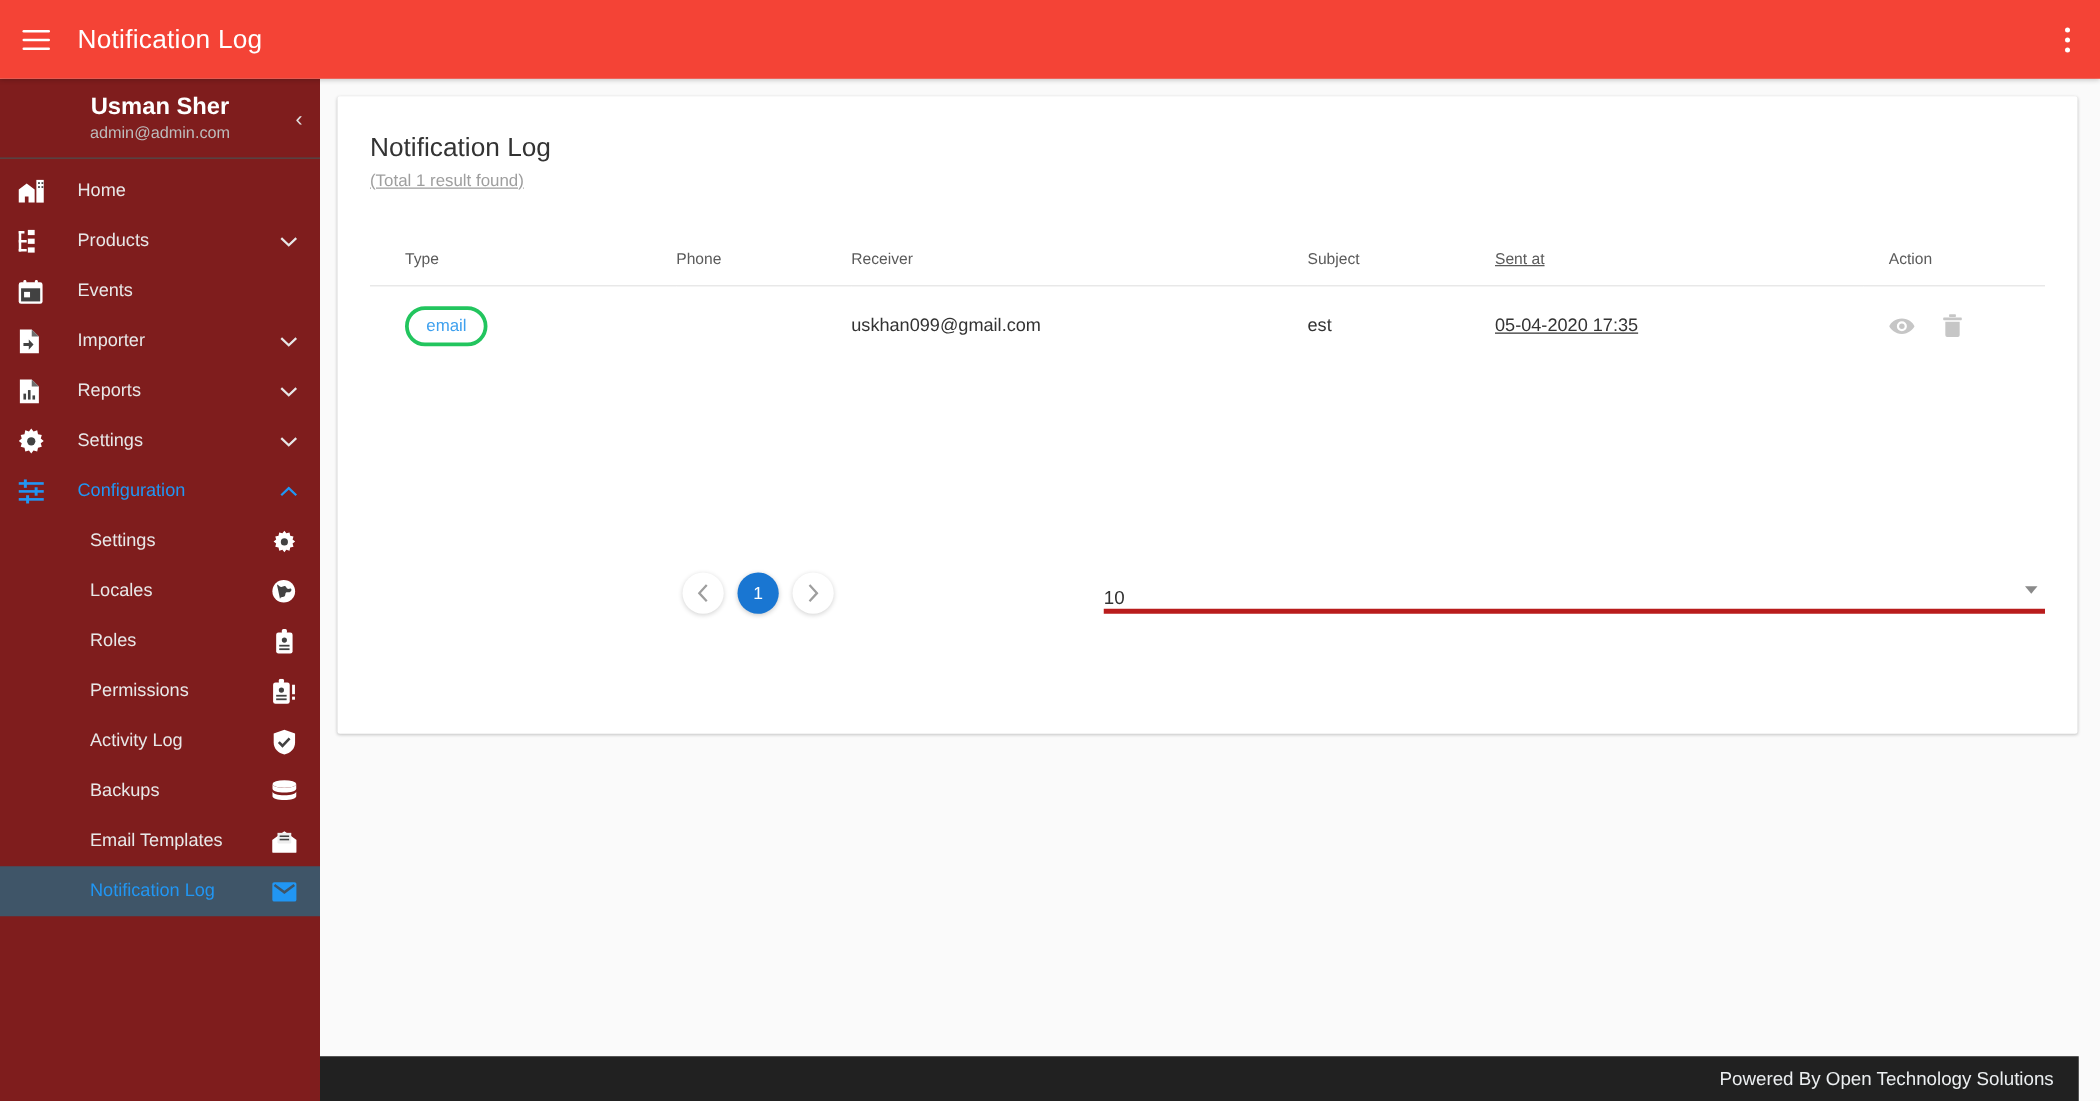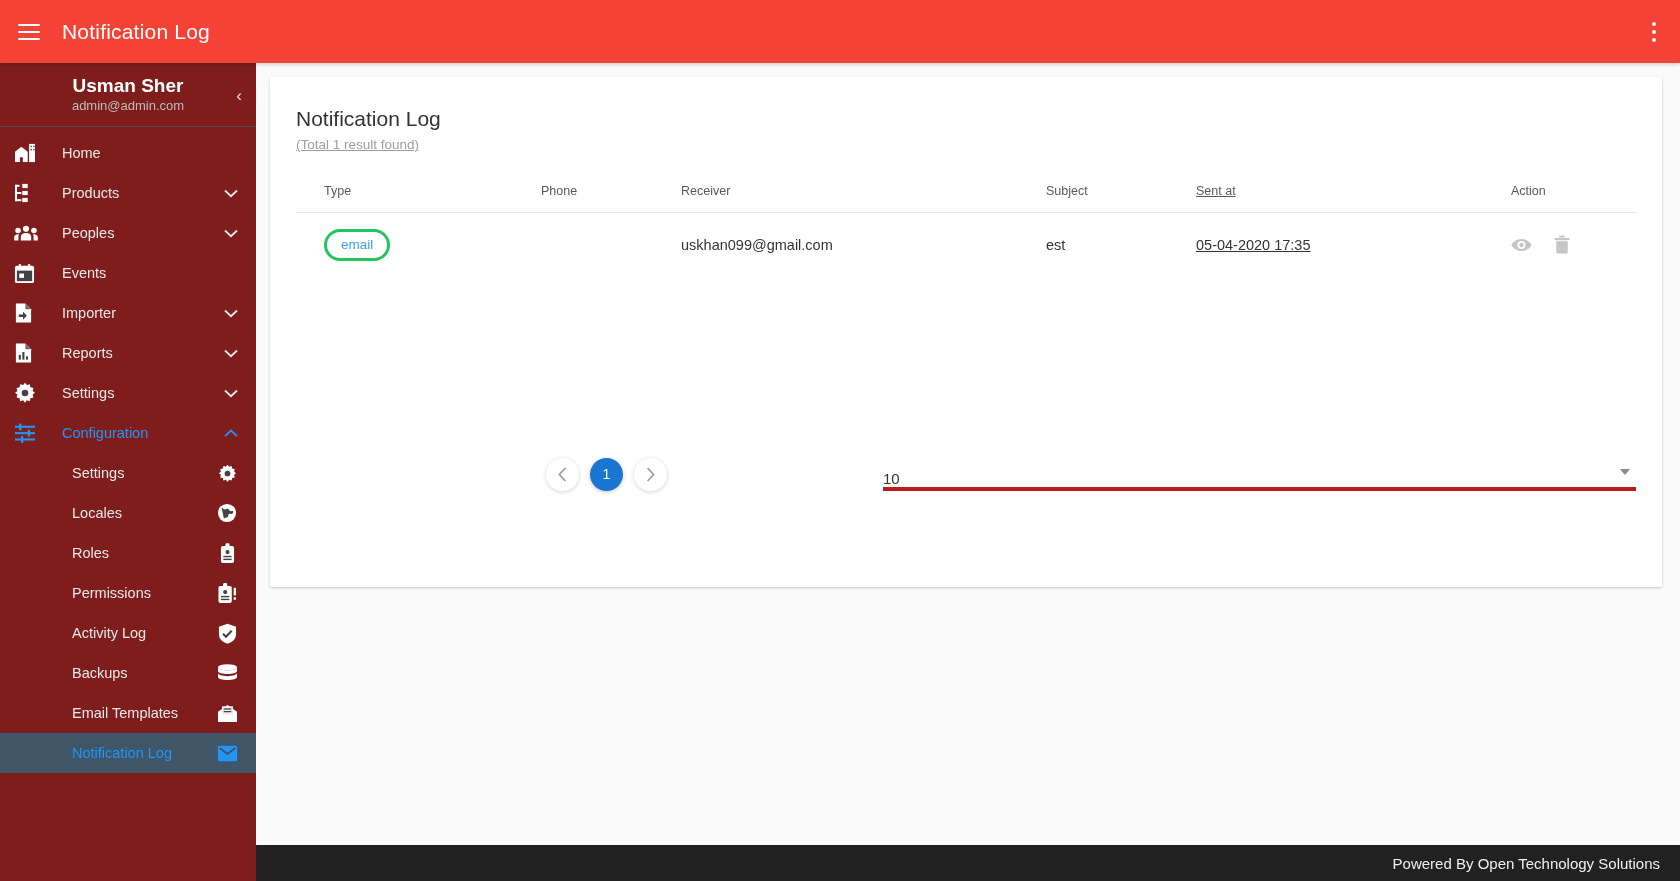--- a/index.html
+++ b/index.html
@@ -63,21 +63,21 @@
 
   
   .main { position:absolute; left:256px; top:63px; right:0; bottom:0;
     background:#fafafa; overflow:hidden; }
   .card { margin:14px 18px 0 14px; background:#fff; border-radius:2px;
     box-shadow:0 1px 3px rgba(0,0,0,.14), 0 1px 2px rgba(0,0,0,.08);
     height:510px; padding:30px 26px 0 26px; position:relative; }
   .card-title { font-size:21px; color:#333; font-weight:400; }
   .card-sub { font-size:13.5px; color:#9e9e9e; margin-top:6px;text-decoration:underline; }
 
-  table { width:100%; border-collapse:collapse; margin-top:32px; table-layout:fixed; }
+  table { width:100%; border-collapse:collapse; margin-top:48px; table-layout:fixed; }
   th { text-align:left; font-size:12.5px; color:#5a5a5a; font-weight:400;
     padding:0 0 14px 0; border-bottom:1px solid #e8e8e8; }
   td { padding:16px 0; font-size:14.5px; color:#333; vertical-align:middle; }
   .col-type   { width:245px; padding-left:28px; }
   .col-phone  { width:140px; }
   .col-recv   { width:365px; }
   .col-subj   { width:150px; }
   .col-sent   { width:295px;text-decoration:underline; }
   .col-action { width:auto; padding-left:20px; }
 
@@ -101,21 +101,21 @@
 
   .select-wrap { margin-left:216px; flex:1; position:relative;
     border-bottom:4px solid #b91c1c; height:34px; display:flex;
     align-items:flex-end; cursor:pointer; }
   .select-val { font-size:15px; color:#333; }
   .select-caret { position:absolute; right:6px; top:50%; transform:translateY(-50%);
     width:0; height:0; border-left:5px solid transparent;
     border-right:5px solid transparent; border-top:6px solid #8a8a8a; }
 
   
-  .footer { position:absolute; left:256px; right:0; bottom:0; height:36px;
+  .footer { position:absolute; left:256px; right:17px; bottom:0; height:36px;
     background:#212121; display:flex; align-items:center; justify-content:flex-end;
     padding-right:20px; }
   .footer span { color:#eceff1; font-size:15px; }
 </style>
 </head>
 <body>
 
 <div class="app">
 
   <div class="topbar">
@@ -170,38 +170,20 @@
           </svg>
         </span>
         <span class="lbl">Products</span>
         <span class="chev">
           <svg width="14" height="9" viewBox="0 0 14 9" fill="none" stroke="currentColor" stroke-width="1.8">
               <path d="M1 1.5L7 7.2 13 1.5"></path>
             </svg>
         </span>
       </div>
 
-      <div class="nav-item">
-        <span class="ico">
-          <svg width="24" height="18" viewBox="0 0 26 18" fill="currentColor">
-            <circle cx="13" cy="4.5" r="3.3"></circle>
-            <circle cx="4.4" cy="6.4" r="3"></circle>
-            <circle cx="21.6" cy="6.4" r="3"></circle>
-            <path d="M13 9c-3.4 0-5.6 1.8-5.6 4v4h11.2v-4c0-2.2-2.2-4-5.6-4z"></path>
-            <path d="M4.4 10.4c-2.6 0-4.2 1.5-4.2 3.3V17h4.6v-4c0-1 .3-1.9.8-2.6z"></path>
-            <path d="M21.6 10.4c2.6 0 4.2 1.5 4.2 3.3V17h-4.6v-4c0-1-.3-1.9-.8-2.6z"></path>
-          </svg>
-        </span>
-        <span class="lbl">Peoples</span>
-        <span class="chev">
-          <svg width="14" height="9" viewBox="0 0 14 9" fill="none" stroke="currentColor" stroke-width="1.8">
-              <path d="M1 1.5L7 7.2 13 1.5"></path>
-            </svg>
-        </span>
-      </div>
 
       <div class="nav-item">
         <span class="ico">
           <svg width="21" height="21" viewBox="0 0 22 22" fill="currentColor">
             <rect x="1" y="3" width="20" height="18" rx="2"></rect>
             <rect x="3" y="8" width="16" height="11" fill="#424242"></rect>
             <rect x="5" y="1" width="2.4" height="4.6" rx="1"></rect>
             <rect x="14.6" y="1" width="2.4" height="4.6" rx="1"></rect>
             <rect x="5.5" y="11" width="5" height="4.6"></rect>
           </svg>

